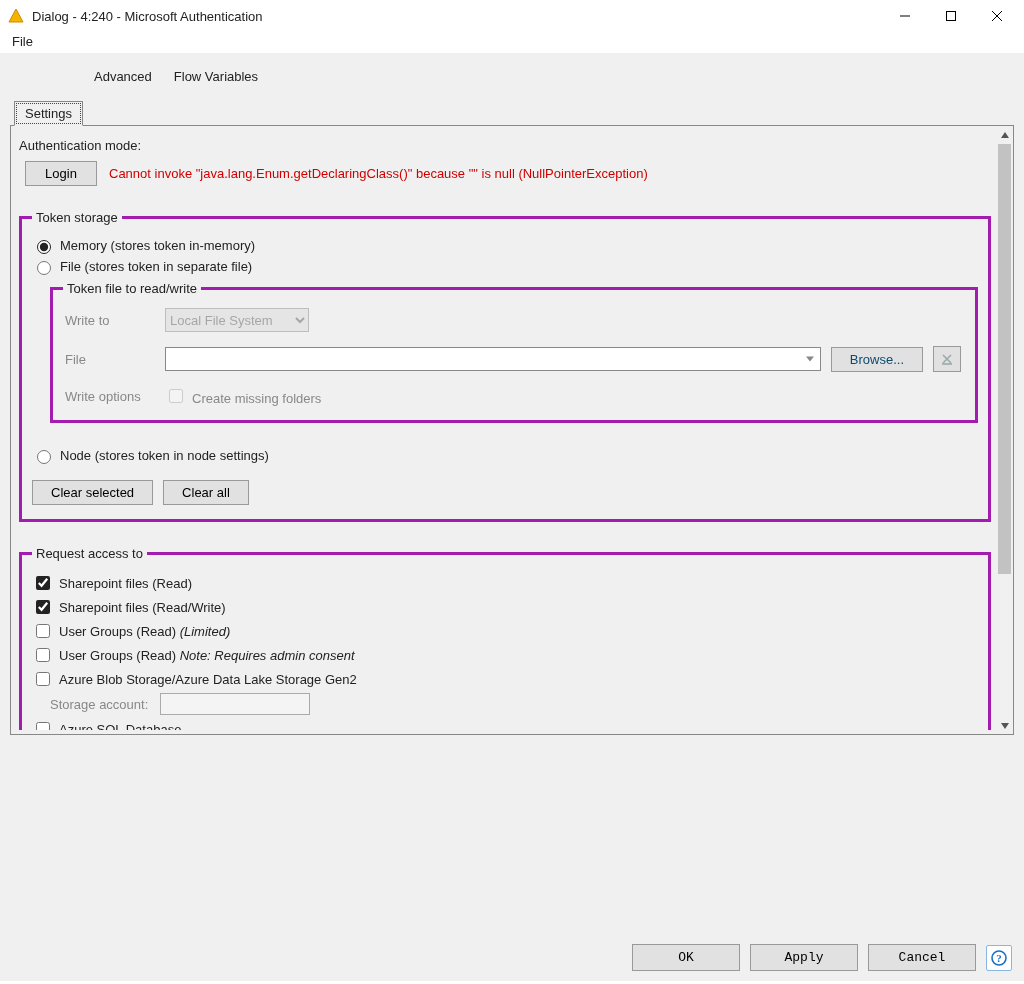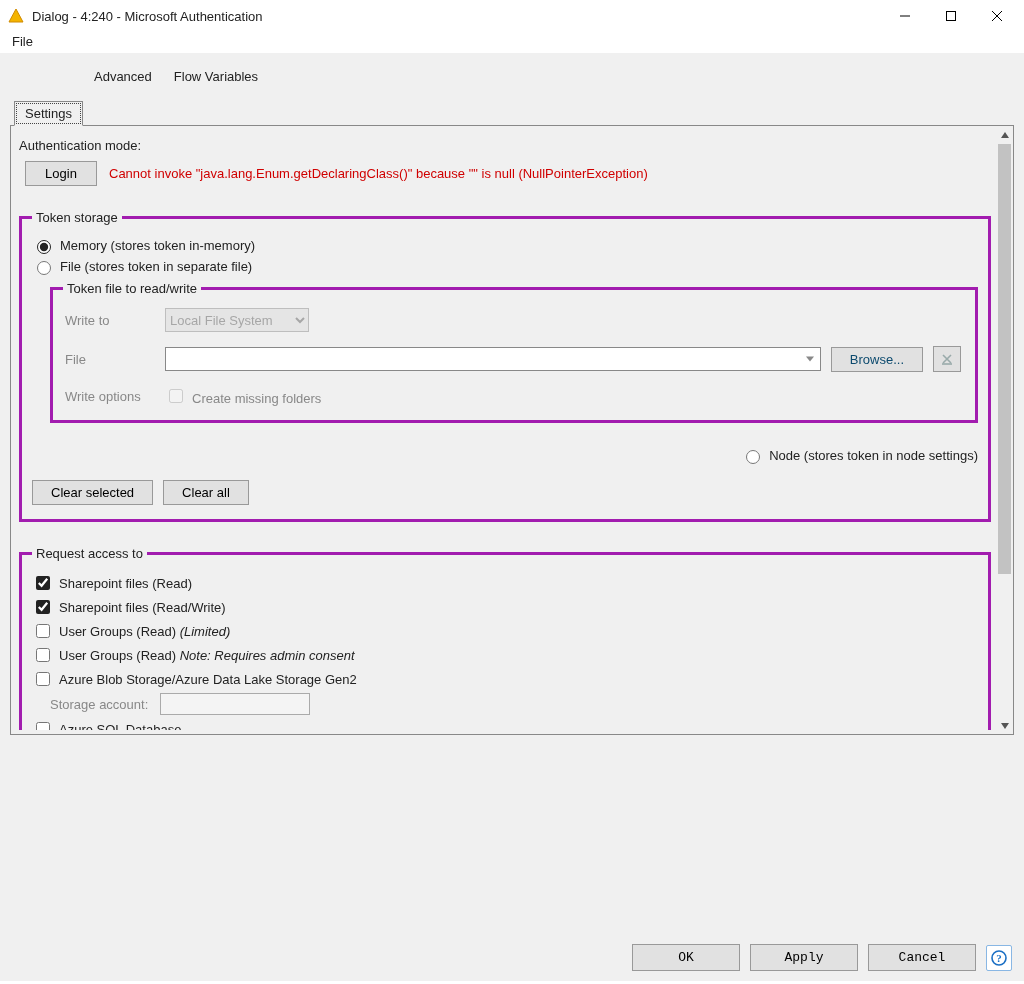--- a/index.html
+++ b/index.html
@@ -307,21 +307,21 @@
             </div>
 
             <span>Write options</span>
             <div style="grid-column: 2 / span 3; display:flex; align-items:flex-end; gap:6px;">
               <input type="checkbox" disabled="" style="">
               <span>Create missing folders</span>
             </div>
           </div>
         </fieldset>
 
-        <div class="radio-row" style="margin-top:10px;justify-content:flex-end;">
+        <div class="radio-row" style="margin-top:10px;">
           <input type="radio" name="ts" style="">
           <span>Node (stores token in node settings)</span>
         </div>
 
         <div class="row" style="margin-top:16px; gap:10px;">
           <button class="btn">Clear selected</button>
           <button class="btn">Clear all</button>
         </div>
       </fieldset>
 

